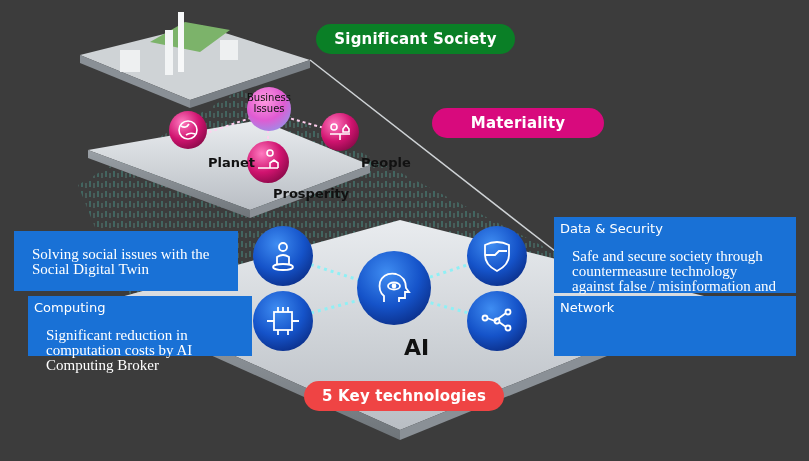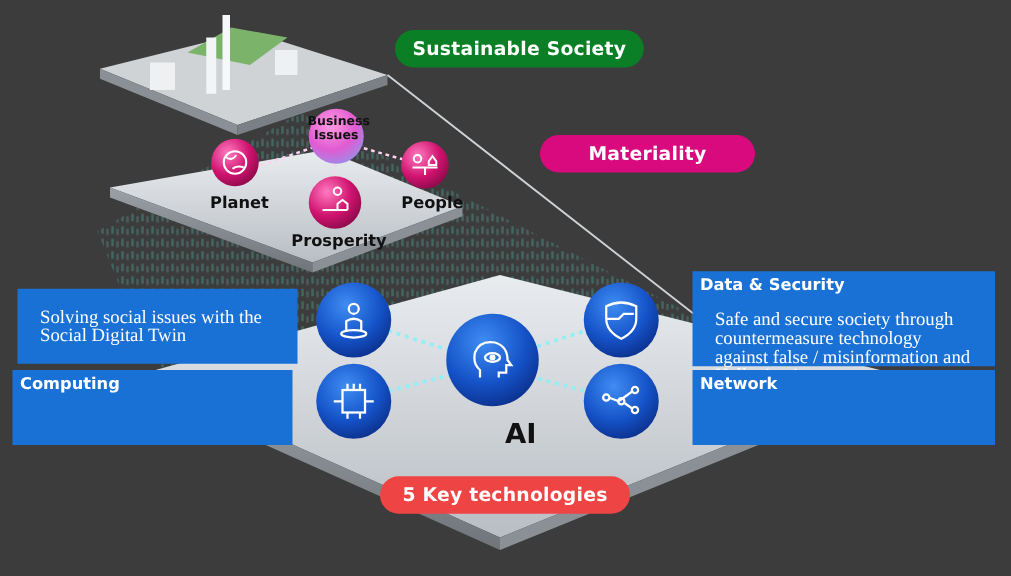--- a/index.html
+++ b/index.html
@@ -4,28 +4,28 @@
 <style>
   html,body{margin:0;padding:0;}
   body{width:809px;height:461px;background:#3c3c3c;position:relative;overflow:hidden;font-family:"DejaVu Sans","Liberation Sans",sans-serif;}
   .stage{position:absolute;left:0;top:0;width:809px;height:461px;}
   svg.bg{position:absolute;left:0;top:0;}
   .pill{position:absolute;color:#fff;font-weight:bold;text-align:center;border-radius:16px;font-size:15px;letter-spacing:0.2px;display:flex;align-items:center;justify-content:center;}
   .pill.green{left:316px;top:24px;width:199px;height:30px;background:#0a7f26;}
   .pill.magenta{left:432px;top:108px;width:172px;height:30px;background:#d80a7d;}
   .pill.indigo{left:304px;top:381px;width:200px;height:30px;background:#ef4444;border-radius:15px;}
   .card{position:absolute;background:#1971d6;color:#fff;padding:4px 6px 4px 6px;box-sizing:border-box;}
-  .card h3{margin:0 0 2px 0;font-size:13px;font-weight:bold;line-height:16px;}
+  .card h3{margin:0 0 2px 0;font-size:13px;font-weight:normal;line-height:16px;}
   .card p{margin:12px;font-size:15px;line-height:15px;font-family:Liberation Serif, serif;}
   .card.c1{left:14px;top:231px;width:224px;height:60px;}
-  .card.c2{left:10px;top:296px;width:224px;height:60px;}
+  .card.c2{left:28px;top:296px;width:224px;height:60px;}
   .card.c3{left:554px;top:217px;width:242px;height:76px;}
   .card.c4{left:554px;top:296px;width:242px;height:60px;}
-  .label{position:absolute;color:#111;font-weight:bold;font-size:13px;}
-  .sphere-label{position:absolute;color:#111;font-weight:bold;font-size:10px;line-height:11px;text-align:center;}
+  .label{position:absolute;color:#111;font-weight:bold;font-size:13px;margin-left:40px;}
+  .sphere-label{position:absolute;color:#111;font-weight:normal;font-size:10px;line-height:11px;text-align:center;}
   .ai{position:absolute;left:380px;top:335px;font-size:22px;font-weight:bold;color:#111;margin-left:24px;}
   .node{position:absolute;}
 </style>
 </head>
 <body>
 
 <div class="stage">
   <svg class="bg" width="809" height="461" viewBox="0 0 809 461">
     <defs>
       <linearGradient id="plat" x1="0" y1="0" x2="0" y2="1">
@@ -153,29 +153,30 @@
     <g fill="none" stroke="#fff" stroke-width="1.8">
         <circle cx="19" cy="28" r="2.5"></circle>
         <circle cx="31" cy="31" r="2.5"></circle>
         <circle cx="42" cy="22" r="2.5"></circle>
         <circle cx="42" cy="38" r="2.5"></circle>
         <path d="M21 28 l8 3 l11 -8 M33 32 l7 5"></path>
       </g>
   </svg>
   <div class="ai">AI</div>
 
-  <div class="pill green">Sustainable Society</div>
+  <div class="pill green">Significant Society</div>
   <div class="pill magenta">Materiality</div>
   <div class="pill indigo">5 Key technologies</div>
 
   <div class="card c1">
     <p>Solving social issues with the Social Digital Twin</p>
   </div>
   <div class="card c2">
     <h3>Computing</h3>
+    <p>Significant reduction in computation costs by AI Computing Broker</p>
   </div>
   <div class="card c3">
     <h3>Data &amp; Security</h3>
     <p>Safe and secure society through countermeasure technology against false / misinformation and Hallucination</p>
   </div>
   <div class="card c4">
     <h3>Network</h3>
   </div>
 </div>
 

